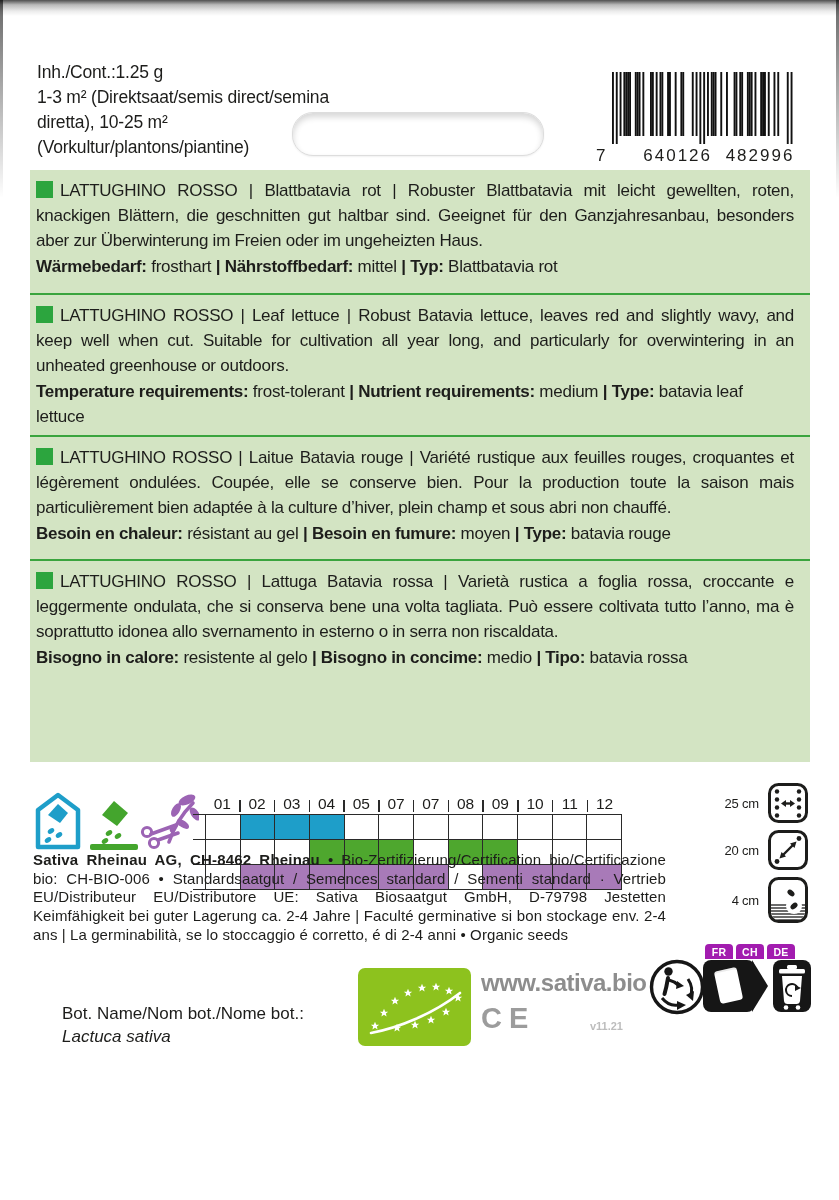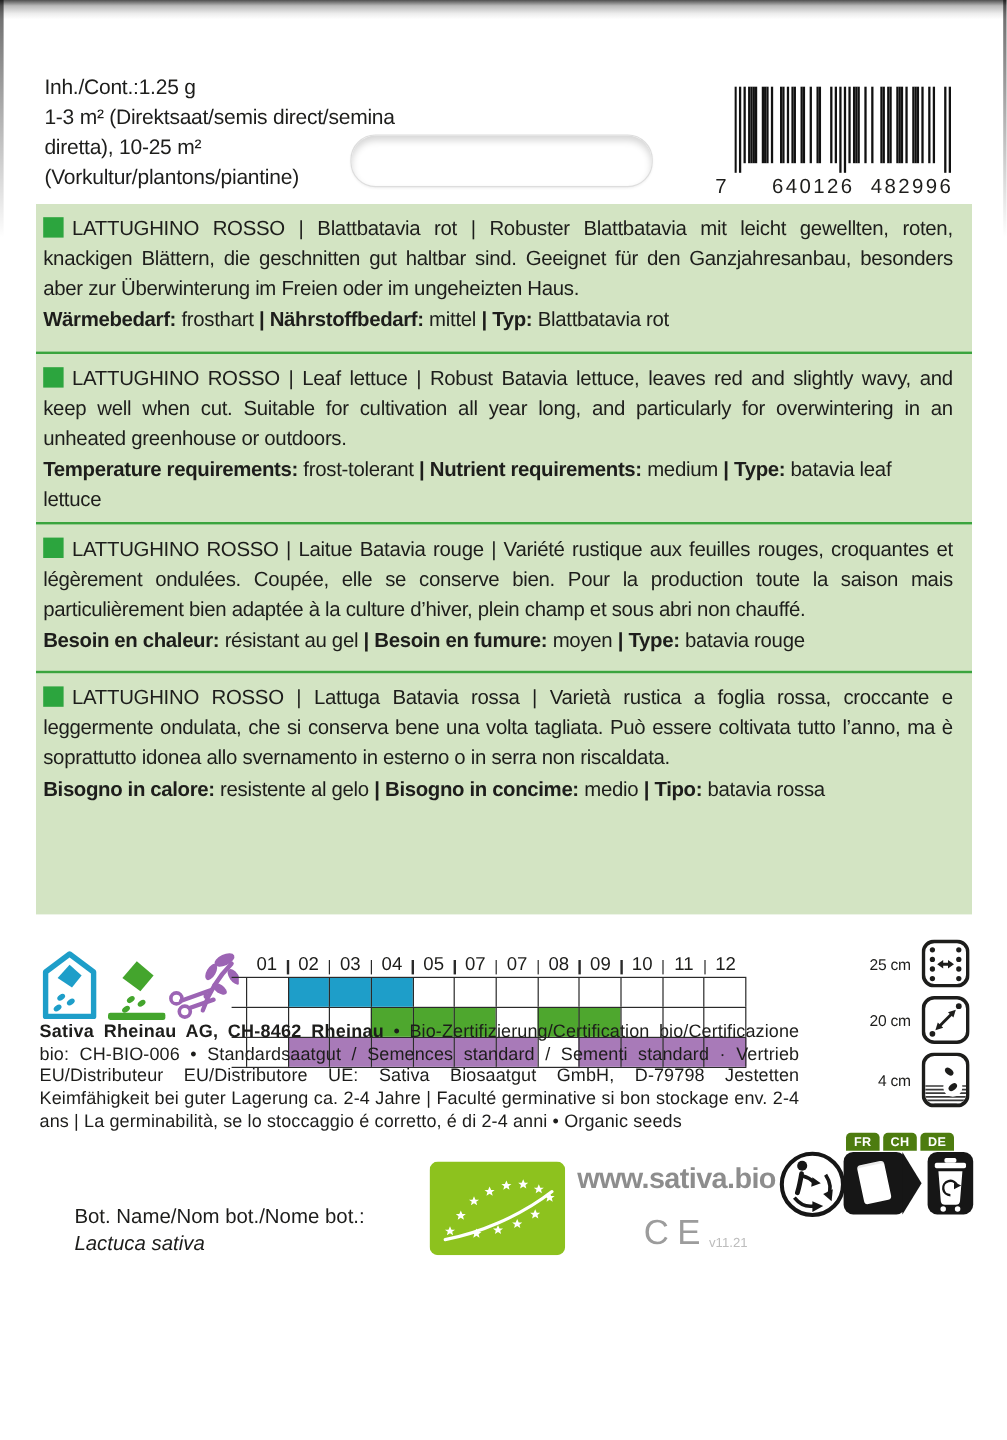--- a/index.html
+++ b/index.html
@@ -65,29 +65,29 @@
   .company b{letter-spacing:.2px;}
 
   
   .botanical{position:absolute;left:62px;top:1002px;font-size:17px;line-height:23px;}
   .botanical .bot-name{font-style:italic;}
 
   
   .eu-logo{position:absolute;left:358px;top:968px;}
   .web-block{position:absolute;left:481px;top:969px;width:142px;}
   .website{font-size:24px;font-weight:bold;color:#8d8d8d;letter-spacing:-.5px;}
-  .ce-row{display:flex;justify-content:flex-end;align-items:flex-end;margin-top:17px;}
+  .ce-row{display:flex;justify-content:space-between;align-items:flex-end;margin-top:7px;font-weight:bold;}
   .ce{font-size:29px;color:#9c9c9c;letter-spacing:7px;line-height:28px;}
   .version{font-size:11px;color:#bdbdbd;}
 
   
   .triman{position:absolute;left:648px;top:956px;}
   .disposal{position:absolute;left:703px;top:944px;width:108px;}
   .tabs{display:flex;gap:3px;padding-left:2px;}
-  .tab{background:#4d7c0f;color:#fff;font-size:10.5px;font-weight:bold;width:28px;height:15px;
+  .tab{background:#a21caf;color:#fff;font-size:10.5px;font-weight:bold;width:28px;height:15px;
        border-radius:4px 4px 0 0;display:flex;align-items:center;justify-content:center;letter-spacing:.3px;}
   .disposal-body{position:relative;height:52px;margin-top:1px;}
   .disp-left{position:absolute;left:0;top:0;width:52px;height:52px;background:#161616;border-radius:8px;}
   .disp-arrow{position:absolute;left:49px;top:0;width:0;height:0;
       border-top:26px solid transparent;border-bottom:26px solid transparent;border-left:16px solid #161616;}
   .envelope{position:absolute;left:14px;top:9px;width:23px;height:33px;background:#fff;border-radius:3px;
       transform:rotate(-12deg);box-shadow:inset 0 2px 0 rgba(0,0,0,.08);}
   .disp-right{position:absolute;left:70px;top:0;width:38px;height:52px;background:#161616;border-radius:8px;}
 </style>
 </head>

